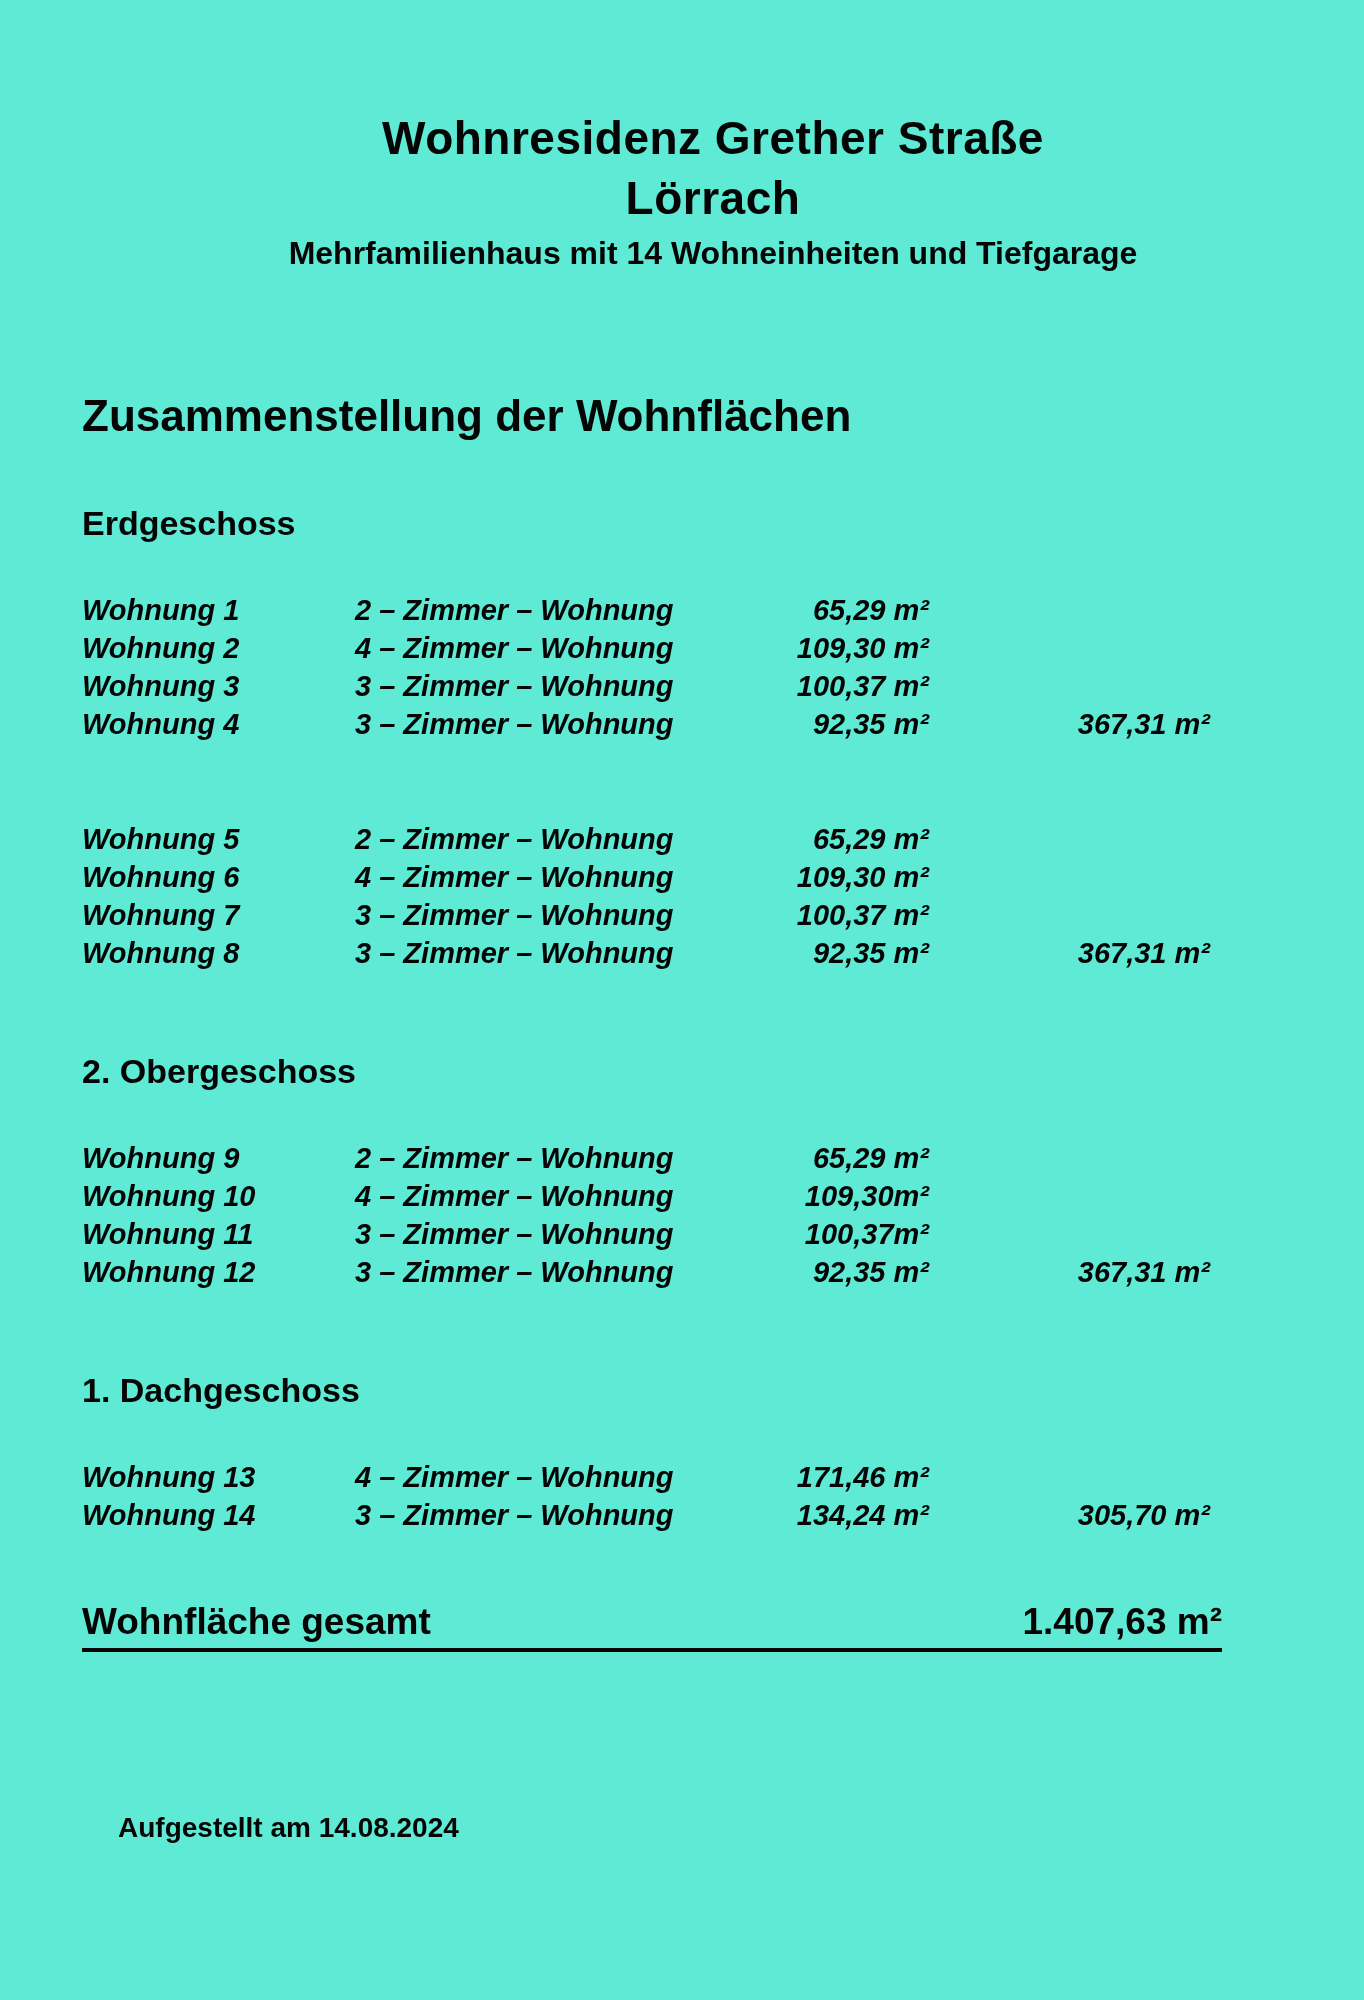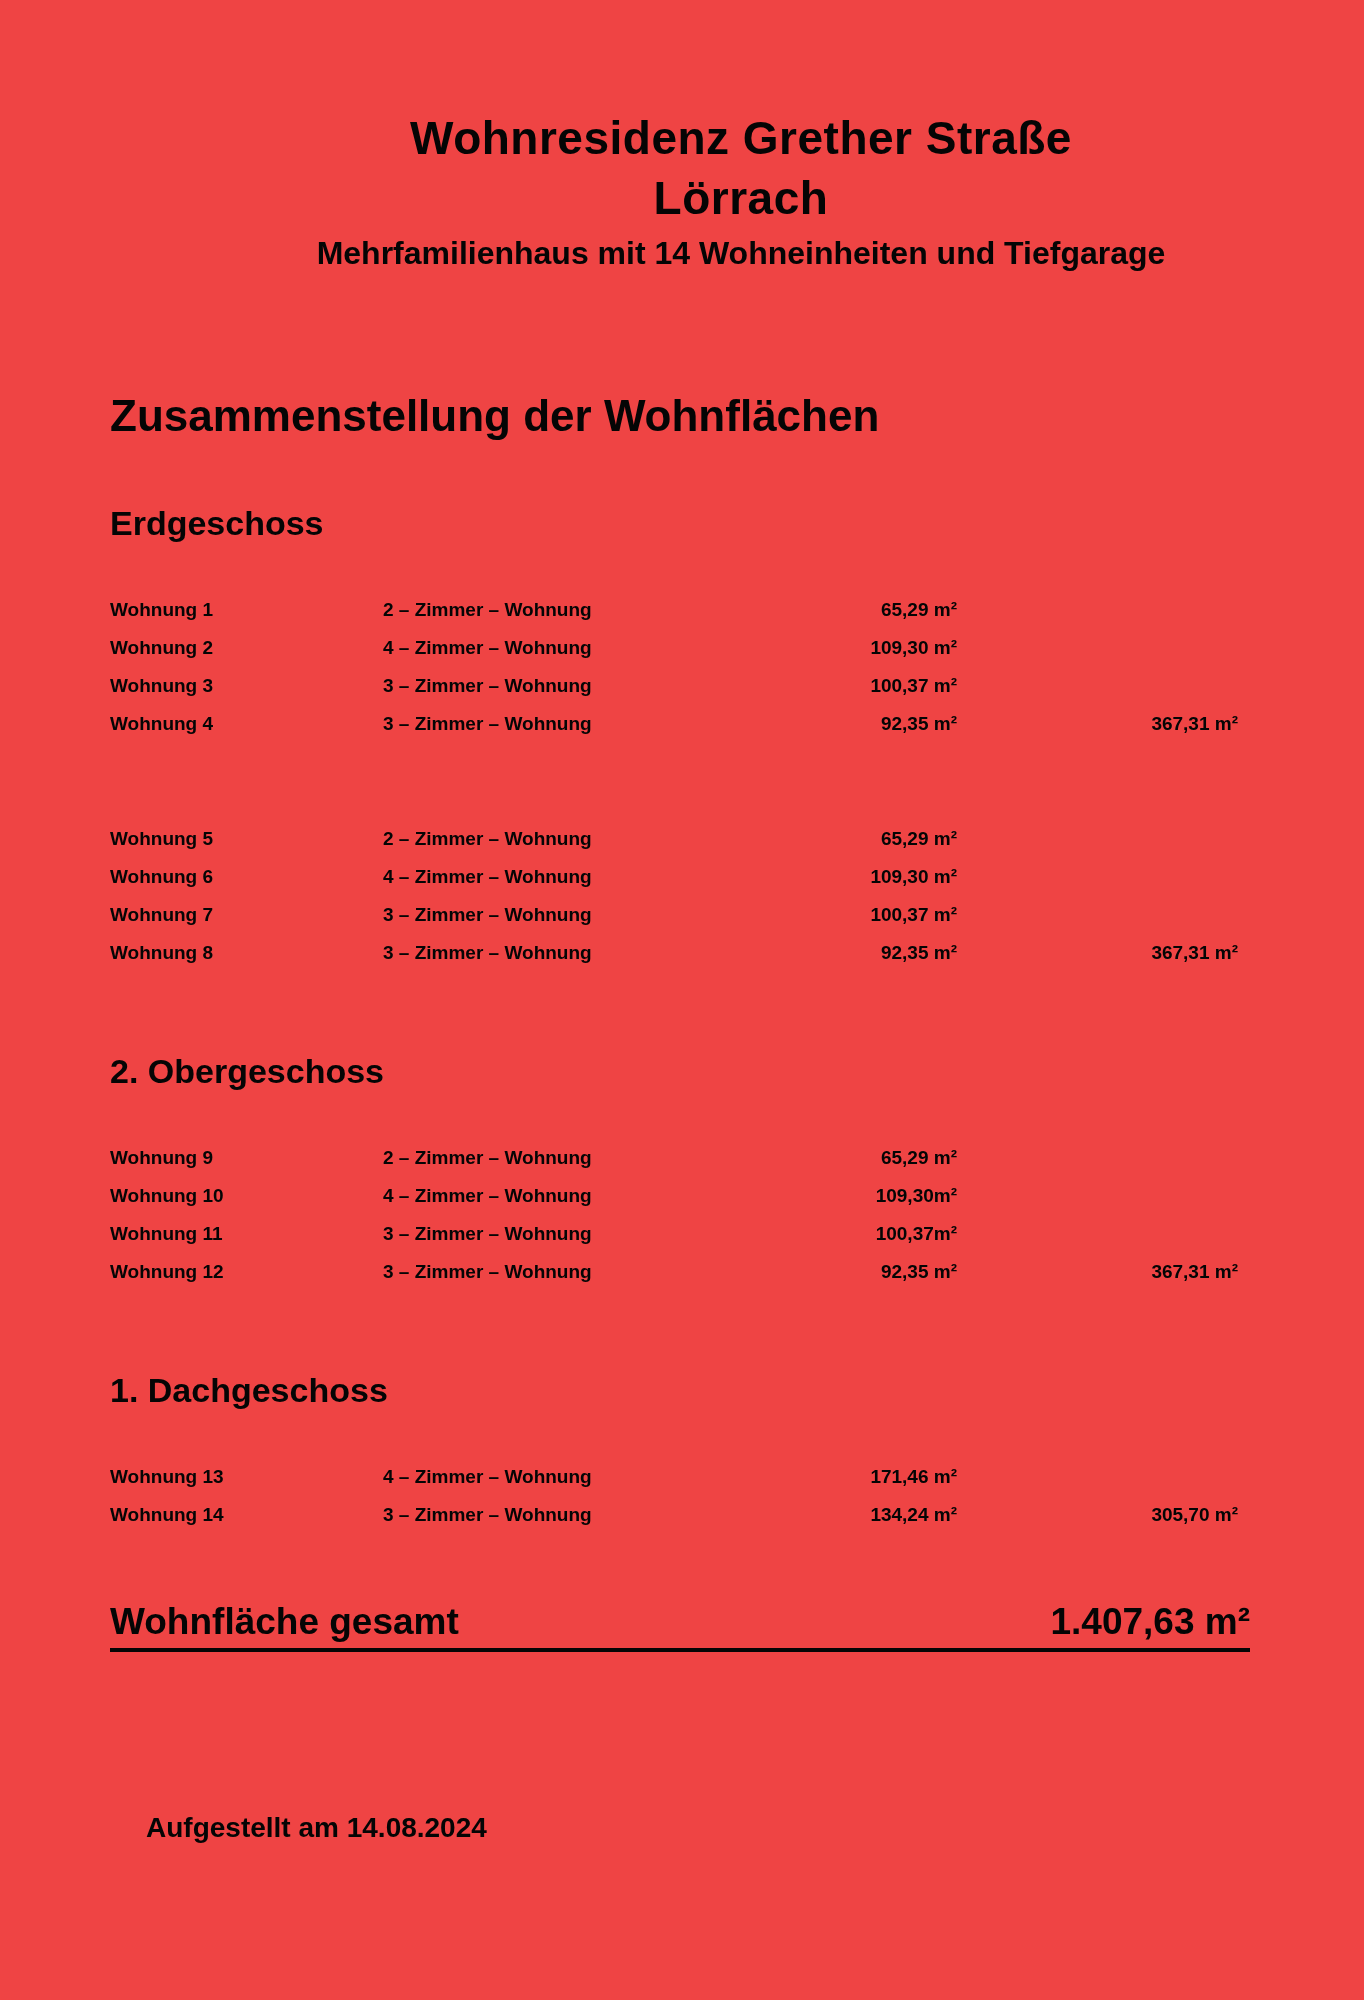--- a/index.html
+++ b/index.html
@@ -1,23 +1,23 @@
 <!DOCTYPE html>
 <html><head>
 <meta charset="utf-8">
 <style>
   html, body { margin: 0; padding: 0; background: #e8e8e8; }
   .page {
     position: relative;
     width: 1364px;
     height: 2000px;
     margin: 0 auto;
-    background: #ef4444;
+    background: #5eead4;
     box-sizing: border-box;
-    padding-left: 110px;
+    padding-left: 82px;
     overflow: hidden;
     font-family: "Liberation Sans", sans-serif;
     font-weight: bold;
     color: #050505;
   }
   .header {
     margin-top: 108px;
     width: 1262px;
     text-align: center;
   }
@@ -42,23 +42,24 @@
     font-size: 34px;
     line-height: 44px;
   }
   .section { margin-top: 77px; }
   .section:first-child { margin-top: 63px; }
   .rows { margin-top: 46px; }
   .row {
     position: relative;
     width: 1140px;
     height: 38px;
-    font-size: 19px;
+    font-size: 29px;
     line-height: 38px;
     white-space: nowrap;
+    font-style: italic;
   }
   .cell-unit { position: absolute; left: 0; }
   .cell-type { position: absolute; left: 273px; }
   .cell-area { position: absolute; left: 480px; width: 367px; text-align: right; }
   .cell-subtotal { position: absolute; right: 12px; text-align: right; }
   .total-row {
     margin-top: 64px;
     width: 1140px;
     display: flex;
     justify-content: space-between;

